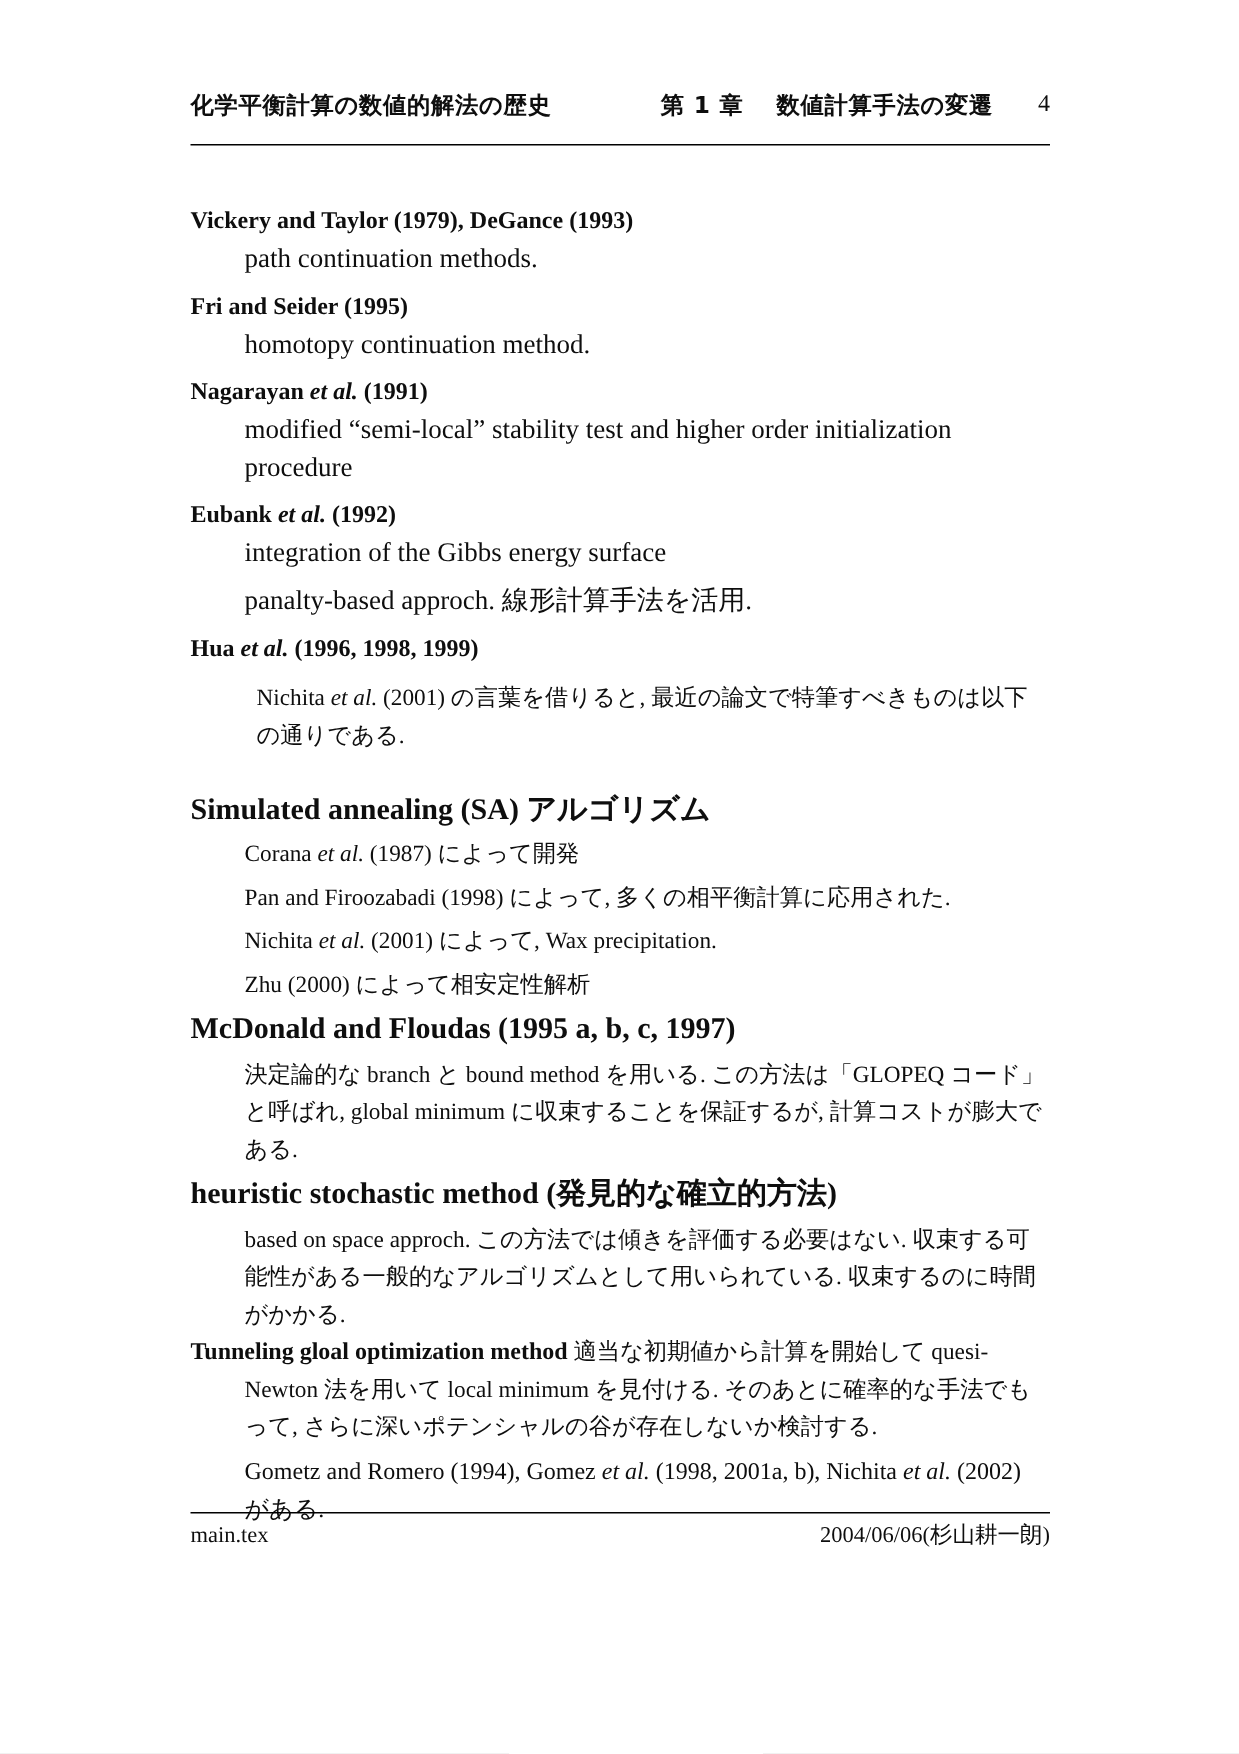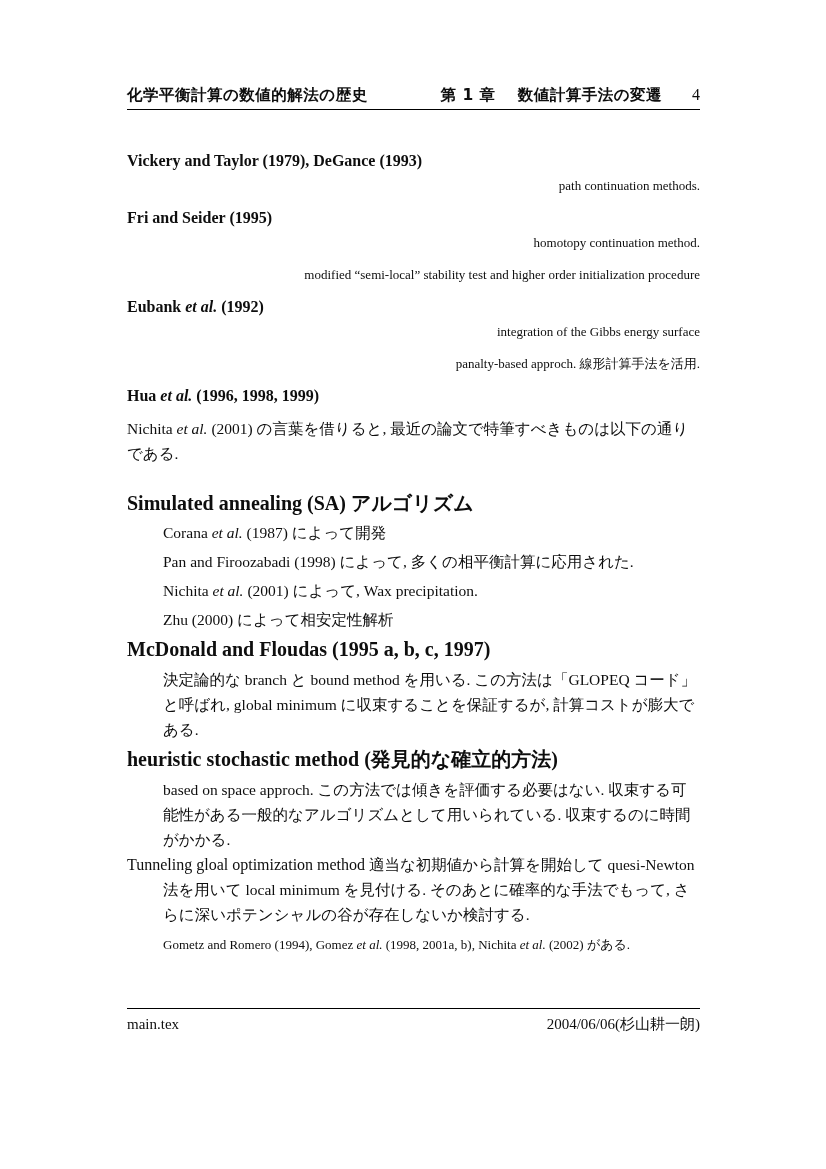--- a/index.html
+++ b/index.html
@@ -16,22 +16,22 @@
   .content {
     position: absolute;
     left: 127px;
     top: 0;
     width: 573px;
   }
   
   .running-header {
     display: flex;
     align-items: baseline;
-    margin-top: 85px;
-    padding-bottom: 4px;
+    margin-top: 60px;
+    padding-bottom: 16px;
     border-bottom: 1px solid #000;
     font-size: 16px;
     line-height: 20px;
   }
   .jbold {
     font-family: "DejaVu Sans", "Liberation Sans", sans-serif;
     font-weight: bold;
     font-size: 15.5px;
     letter-spacing: 0.5px;
   }
@@ -46,30 +46,31 @@
   }
   
   .entries { margin-top: 38px; }
   .entry { margin-bottom: 7px; }
   .entry-title {
     font-weight: bold;
     font-size: 16px;
     line-height: 25px;
   }
   .entry-desc {
-    font-size: 13px;
+    margin-left: 36px;
+    font-size: 18px;
     line-height: 25px;
-    text-align: right;
   }
   .it { font-style: italic; }
   
   .intro-par {
     margin-top: 8px;
     font-size: 15.5px;
     line-height: 25px;
+    margin-left: 44px;
   }
   
   .section-title {
     margin-top: 25px;
     font-weight: bold;
     font-size: 20px;
     line-height: 25px;
   }
   .sa-item {
     margin-top: 4px;
@@ -85,25 +86,25 @@
   }
   .section-title-tight { margin-top: 5px; }
   
   .tunneling {
     margin-top: 0px;
     padding-left: 36px;
     text-indent: -36px;
     font-size: 15.5px;
     line-height: 25px;
   }
-  .tunneling .run-in-title { font-weight: normal; font-size: 16px; }
+  .tunneling .run-in-title { font-weight: bold; font-size: 16px; }
   .refs-par {
     margin-top: 5px;
     margin-left: 36px;
-    font-size: 13px;
+    font-size: 16px;
     line-height: 25px;
   }
   
   .page-footer {
     position: absolute;
     left: 127px;
     top: 1008px;
     width: 573px;
     border-top: 1px solid #000;
     padding-top: 6px;
@@ -134,20 +135,21 @@
         <div class="entry-title"><span>Vickery and Taylor (1979), DeGance (1993)</span></div>
         <div class="entry-desc"><span>path continuation methods.</span></div>
       </div>
 
       <div class="entry">
         <div class="entry-title"><span>Fri and Seider (1995)</span></div>
         <div class="entry-desc"><span>homotopy continuation method.</span></div>
       </div>
 
       <div class="entry">
+        <div class="entry-title"><span>Nagarayan </span><span class="it">et al.</span><span> (1991)</span></div>
         <div class="entry-desc"><span>modified “semi-local” stability test and higher order initialization procedure</span></div>
       </div>
 
       <div class="entry">
         <div class="entry-title"><span>Eubank </span><span class="it">et al.</span><span> (1992)</span></div>
         <div class="entry-desc"><span>integration of the Gibbs energy surface</span></div>
       </div>
 
       <div class="entry">
         <div class="entry-desc"><span>panalty-based approch. 線形計算手法を活用.</span></div>

